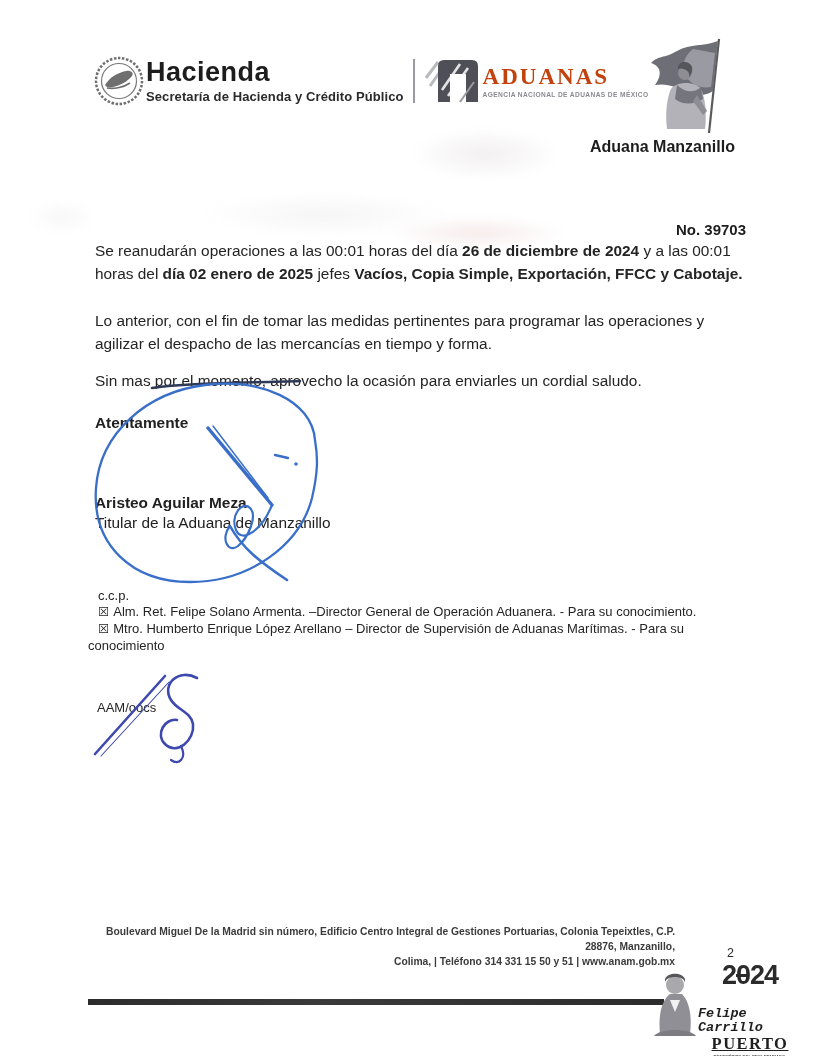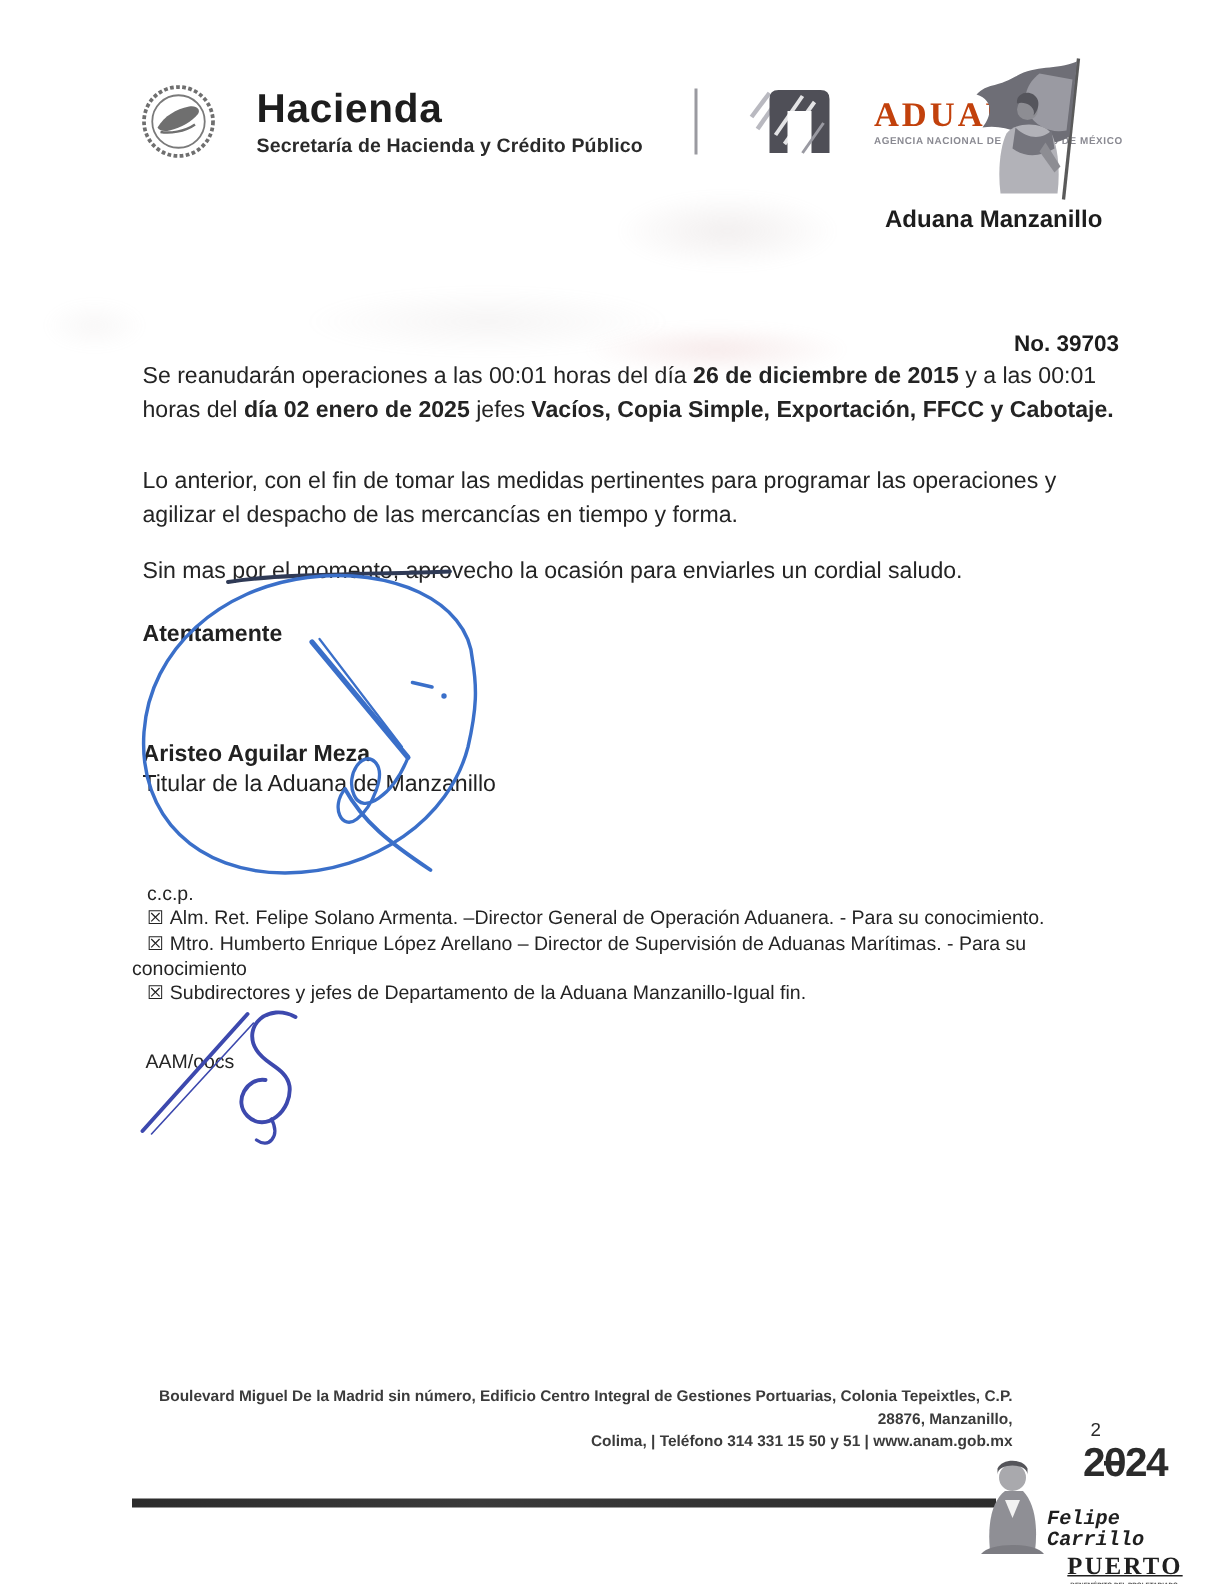--- a/index.html
+++ b/index.html
@@ -51,21 +51,21 @@
 </head>
 <body>
 
 <div class="page">
 
   <div class="abs blob" style="left:410px;top:128px;width:150px;height:52px;background:radial-gradient(#b9a9a9,transparent 70%);opacity:.18;"></div>
   <div class="abs blob" style="left:200px;top:192px;width:250px;height:45px;background:radial-gradient(#b9b0b0,transparent 70%);opacity:.12;"></div>
   <div class="abs blob" style="left:385px;top:216px;width:185px;height:34px;background:radial-gradient(#d9a3a3,transparent 68%);opacity:.22;"></div>
   <div class="abs blob" style="left:28px;top:200px;width:70px;height:34px;background:radial-gradient(#c0b6b6,transparent 70%);opacity:.10;"></div>
 
-  <div class="abs" style="left:93px;top:55px;display:flex;align-items:center;gap:26px;">
+  <div class="abs" style="left:93px;top:55px;display:flex;align-items:center;gap:1px;">
 
     <svg width="52" height="52" viewBox="0 0 52 52">
       <circle cx="26" cy="26" r="23" fill="none" stroke="#6f6f6f" stroke-width="2.5" stroke-dasharray="2.5 1.6"></circle>
       <circle cx="26" cy="26" r="17.5" fill="none" stroke="#7a7a7a" stroke-width="1.2"></circle>
       <path d="M12,30 C17,22 24,18 33,16 C38,15 41,18 39,21 C35,26 28,30 20,32 C16,33 13,32 12,30 Z" fill="#6f6f6f"></path>
       <path d="M14,33 C20,34 30,33 37,28" stroke="#6f6f6f" stroke-width="1.6" fill="none"></path>
     </svg>
     <div>
       <div class="h-title">Hacienda</div>
       <div class="h-sub">Secretaría de Hacienda y Crédito Público</div>
@@ -99,21 +99,21 @@
     <circle cx="52" cy="40" r="7" fill="#8d8d93"></circle>
     <path d="M45,36 C44,28 56,26 59,34 C60,38 58,42 56,44 C58,38 50,34 45,36 Z" fill="#55555c"></path>
     <path d="M38,56 C44,48 62,48 68,56 C72,64 74,80 72,96 L34,96 C32,80 34,64 38,56 Z" fill="#b2b2b8"></path>
     <path d="M44,52 C52,60 62,60 68,54 L70,66 C60,72 50,72 42,66 Z" fill="#75757d"></path>
     <path d="M64,62 L74,78 L70,82 L60,68 Z" fill="#8d8d93"></path>
   </svg>
   <div class="abs office" style="left:590px;top:138px;">Aduana Manzanillo</div>
 
   <div class="abs doc-number" style="left:676px;top:221px;">No. 39703</div>
 
-  <p class="abs para" style="left:95px;top:240px;margin:0;"><span>Se reanudarán operaciones a las 00:01 horas del día </span><span class="b">26 de diciembre de 2015</span><span> y a las 00:01 horas del </span><span class="b">día 02 enero de 2025</span><span> jefes </span><span class="b">Vacíos, Copia Simple, Exportación, FFCC y Cabotaje.</span></p>
+  <p class="abs para" style="left:95px;top:240px;margin:0;"><span>Se reanudarán operaciones a las 00:01 horas del día </span><span class="b">26 de diciembre de 2024</span><span> y a las 00:01 horas del </span><span class="b">día 02 enero de 2025</span><span> jefes </span><span class="b">Vacíos, Copia Simple, Exportación, FFCC y Cabotaje.</span></p>
 
   <p class="abs para" style="left:95px;top:310px;margin:0;">Lo anterior, con el fin de tomar las medidas pertinentes para programar las operaciones y agilizar el despacho de las mercancías en tiempo y forma.</p>
 
   <p class="abs para" style="left:95px;top:370px;margin:0;">Sin mas por el momento, aprovecho la ocasión para enviarles un cordial saludo.</p>
 
   <div class="abs closing" style="left:95px;top:414px;">Atentamente</div>
 
   <div class="abs signer-name" style="left:95px;top:492px;">Aristeo Aguilar Meza</div>
   <div class="abs signer-title" style="left:95px;top:512px;">Titular de la Aduana de Manzanillo</div>
 
@@ -125,21 +125,20 @@
     <path d="M182,133 C172,158 152,172 146,158 C140,144 152,128 160,136 C168,144 158,166 148,174 C138,182 130,166 140,154" stroke="#3a6fc9" stroke-width="2.2" fill="none" stroke-linecap="round"></path>
     <path d="M140,154 C152,176 170,190 197,208" stroke="#3a6fc9" stroke-width="2.6" fill="none" stroke-linecap="round"></path>
     <path d="M185,83 L198,86" stroke="#3a6fc9" stroke-width="2.4" stroke-linecap="round"></path>
     <circle cx="206" cy="92" r="1.8" fill="#3a6fc9"></circle>
   </svg>
 
   <div class="abs ccp" style="left:88px;top:588px;">
     <div style="text-indent:10px;">c.c.p.</div>
     <p><span class="ccp-icon">☒</span><span>Alm. Ret. Felipe Solano Armenta. –Director General de Operación Aduanera. - Para su conocimiento.</span></p>
     <p><span class="ccp-icon">☒</span><span>Mtro. Humberto Enrique López Arellano – Director de Supervisión de Aduanas Marítimas. - Para su conocimiento</span></p>
-    <p><span class="ccp-icon">☒</span><span>Subdirectores y jefes de Departamento de la Aduana Manzanillo-Igual fin.</span></p>
   </div>
 
   <div class="abs initials-txt" style="left:97px;top:700px;">AAM/oocs</div>
 
   <svg class="abs ink" style="left:85px;top:662px;" width="190" height="110" viewBox="0 0 190 110">
     <path d="M10,92 L80,14" stroke="#3d49ae" stroke-width="2.6" stroke-linecap="round"></path>
     <path d="M16,94 L84,20" stroke="#3d49ae" stroke-width="1.1" stroke-linecap="round"></path>
     <path d="M112,16 C94,6 76,22 86,38 C92,48 106,50 108,62 C110,78 92,94 80,82 C70,72 80,56 92,58" stroke="#3d49ae" stroke-width="2.6" fill="none" stroke-linecap="round"></path>
     <path d="M96,84 C102,96 94,104 86,98" stroke="#3d49ae" stroke-width="2.2" fill="none" stroke-linecap="round"></path>
   </svg>

